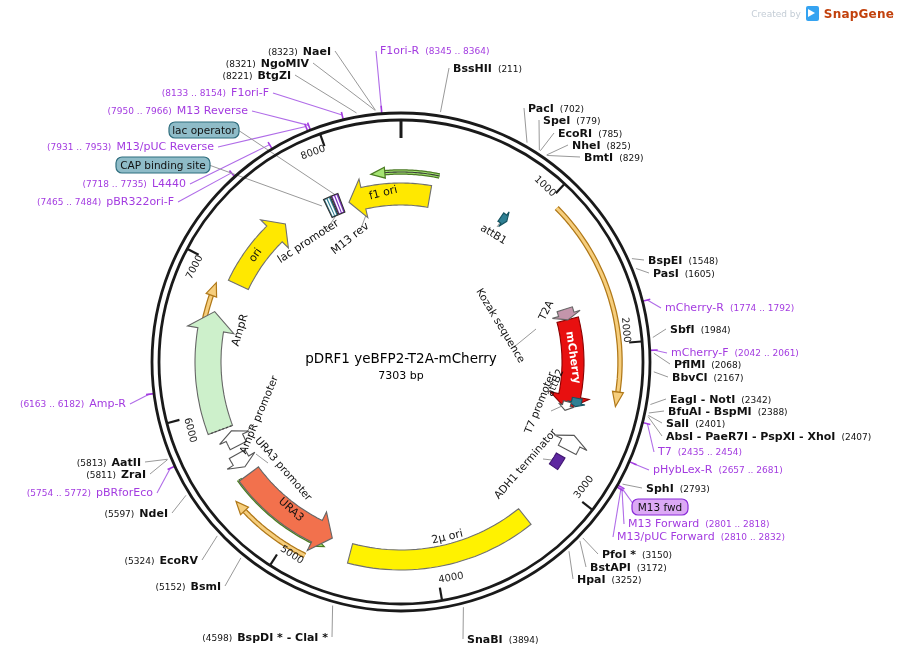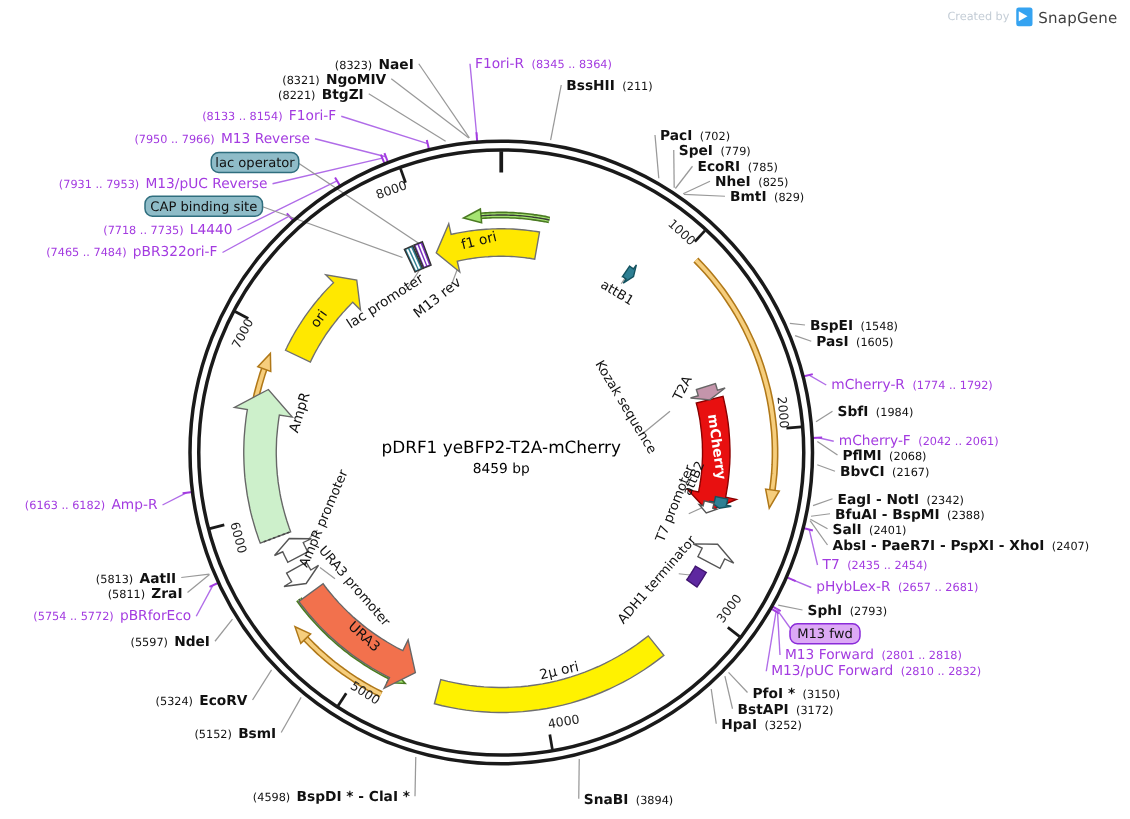--- a/index.html
+++ b/index.html
@@ -1,21 +1,21 @@
 <!DOCTYPE html>
 <html><head>
 <meta charset="utf-8">
 <style>
   html,body{margin:0;padding:0;background:#fff;}
   .canvas{position:relative;width:904px;height:655px;background:#ffffff;overflow:hidden;
           font-family:"DejaVu Sans","Liberation Sans",sans-serif;}
   svg{position:absolute;left:0;top:0;}
   .watermark{position:absolute;top:6px;right:10px;display:flex;align-items:center;gap:5px;}
   .wm-created{font-size:9px;color:#c4cdd6;}
-  .wm-brand{font-size:12px;color:#404040;font-weight:400;letter-spacing:.2px;}
+  .wm-brand{font-size:12px;color:#c2410c;font-weight:700;letter-spacing:.2px;}
   .wm-icon{position:relative;width:13px;height:15px;background:#35a3f1;border-radius:2px;}
   .wm-icon::after{content:'';position:absolute;left:2px;top:3px;width:0;height:0;
     border-top:4px solid transparent;border-bottom:4px solid transparent;border-left:7px solid #fff;}
   .map-title{position:absolute;left:401px;top:358px;transform:translate(-50%,-50%);
     font-weight:normal;font-size:13.5px;color:#000;white-space:nowrap;}
   .map-size{position:absolute;left:401px;top:375px;transform:translate(-50%,-50%);
     font-size:11px;color:#000;white-space:nowrap;}
 </style>
 </head>
 <body>
@@ -214,14 +214,14 @@
       <line x1="634" y1="505" x2="621.0070688416537" y2="486.92353525138435" stroke="#b06ce8" stroke-width="1.1"></line>
       <rect x="169" y="122" width="70" height="16" rx="6" ry="6" fill="#8fbcc8" stroke="#2f6e7e" stroke-width="1.2"></rect>
       <text text-anchor="middle" fill="#111" font-size="10.5" font-family="&quot;DejaVu Sans&quot;,&quot;Liberation Sans&quot;,sans-serif" transform="translate(204,133.5) rotate(0)"><tspan font-size="10.5">lac operator</tspan></text>
       <rect x="116" y="157" width="94" height="16" rx="6" ry="6" fill="#8fbcc8" stroke="#2f6e7e" stroke-width="1.2"></rect>
       <text text-anchor="middle" fill="#111" font-size="10.5" font-family="&quot;DejaVu Sans&quot;,&quot;Liberation Sans&quot;,sans-serif" transform="translate(163,168.5) rotate(0)"><tspan font-size="10.5">CAP binding site</tspan></text>
       <rect x="632" y="499" width="56" height="16" rx="6" ry="6" fill="#dca9f5" stroke="#8a2bd9" stroke-width="1.2"></rect>
       <text text-anchor="middle" fill="#111" font-size="10.5" font-family="&quot;DejaVu Sans&quot;,&quot;Liberation Sans&quot;,sans-serif" transform="translate(660,510.5) rotate(0)"><tspan font-size="10.5">M13 fwd</tspan></text>
     </svg>
 
   <div class="map-title">pDRF1 yeBFP2-T2A-mCherry</div>
-  <div class="map-size">8459 bp</div>
+  <div class="map-size">7303 bp</div>
 </div>
 
 </body></html>

